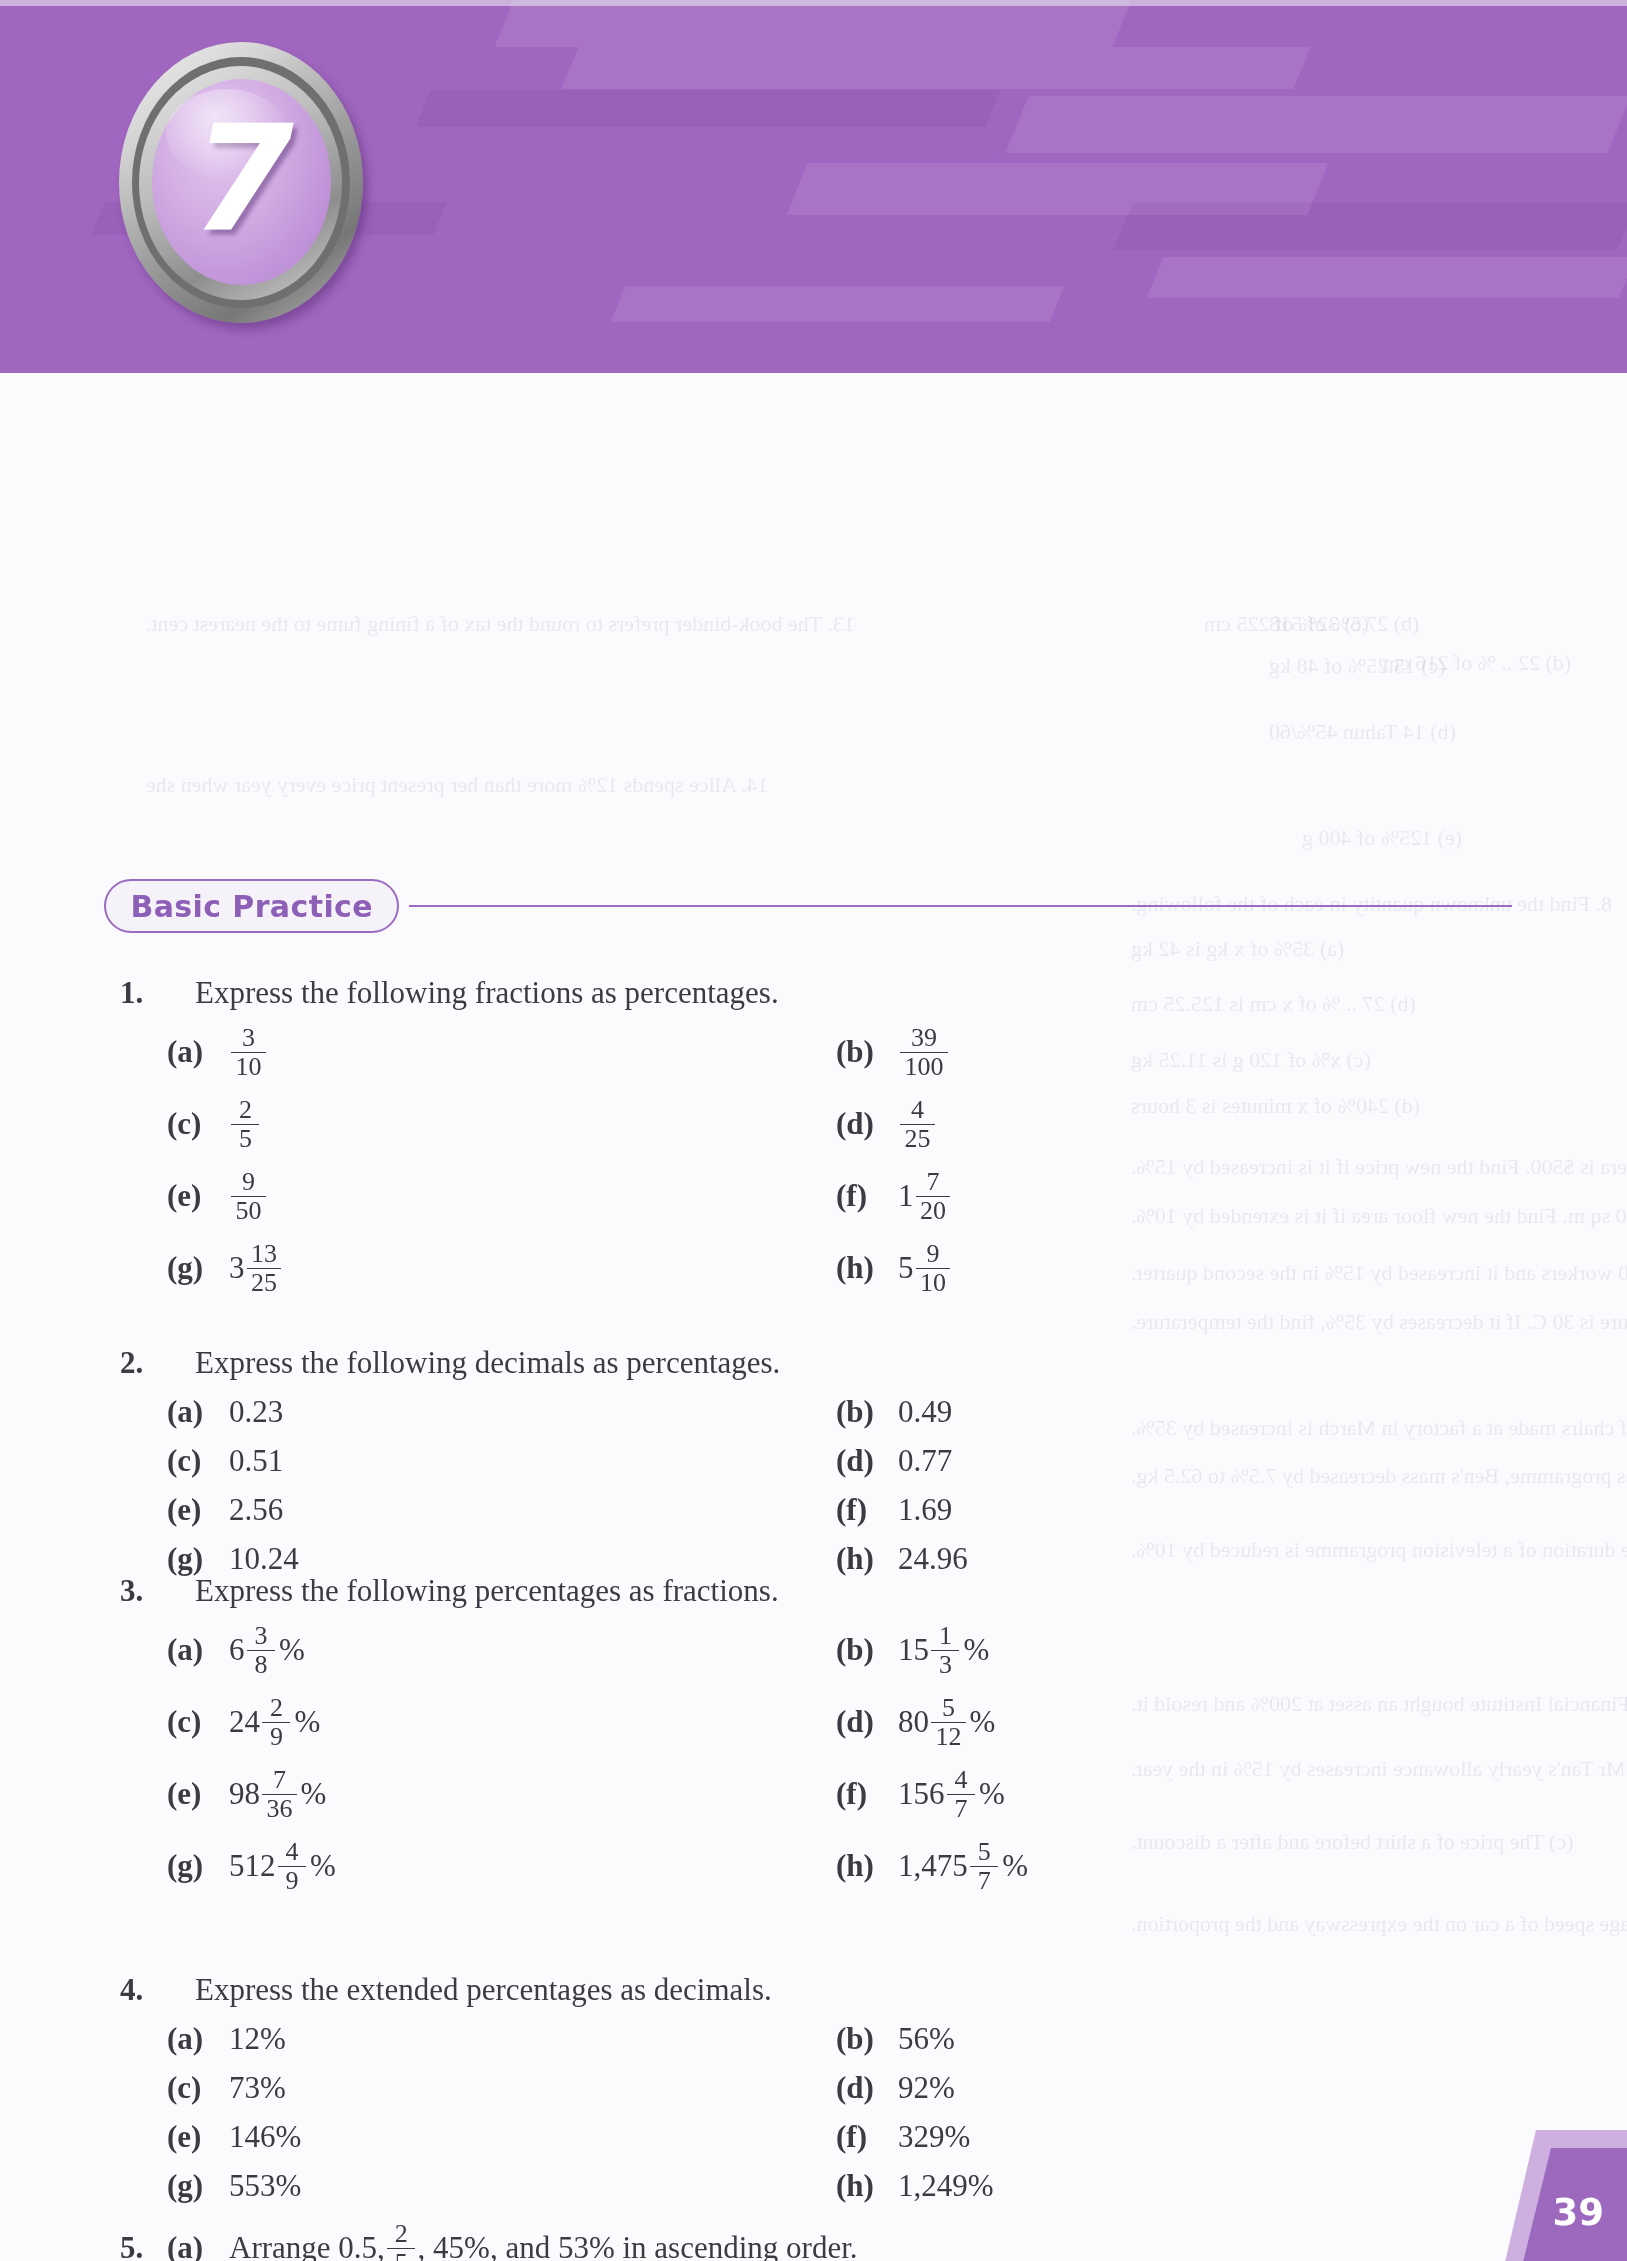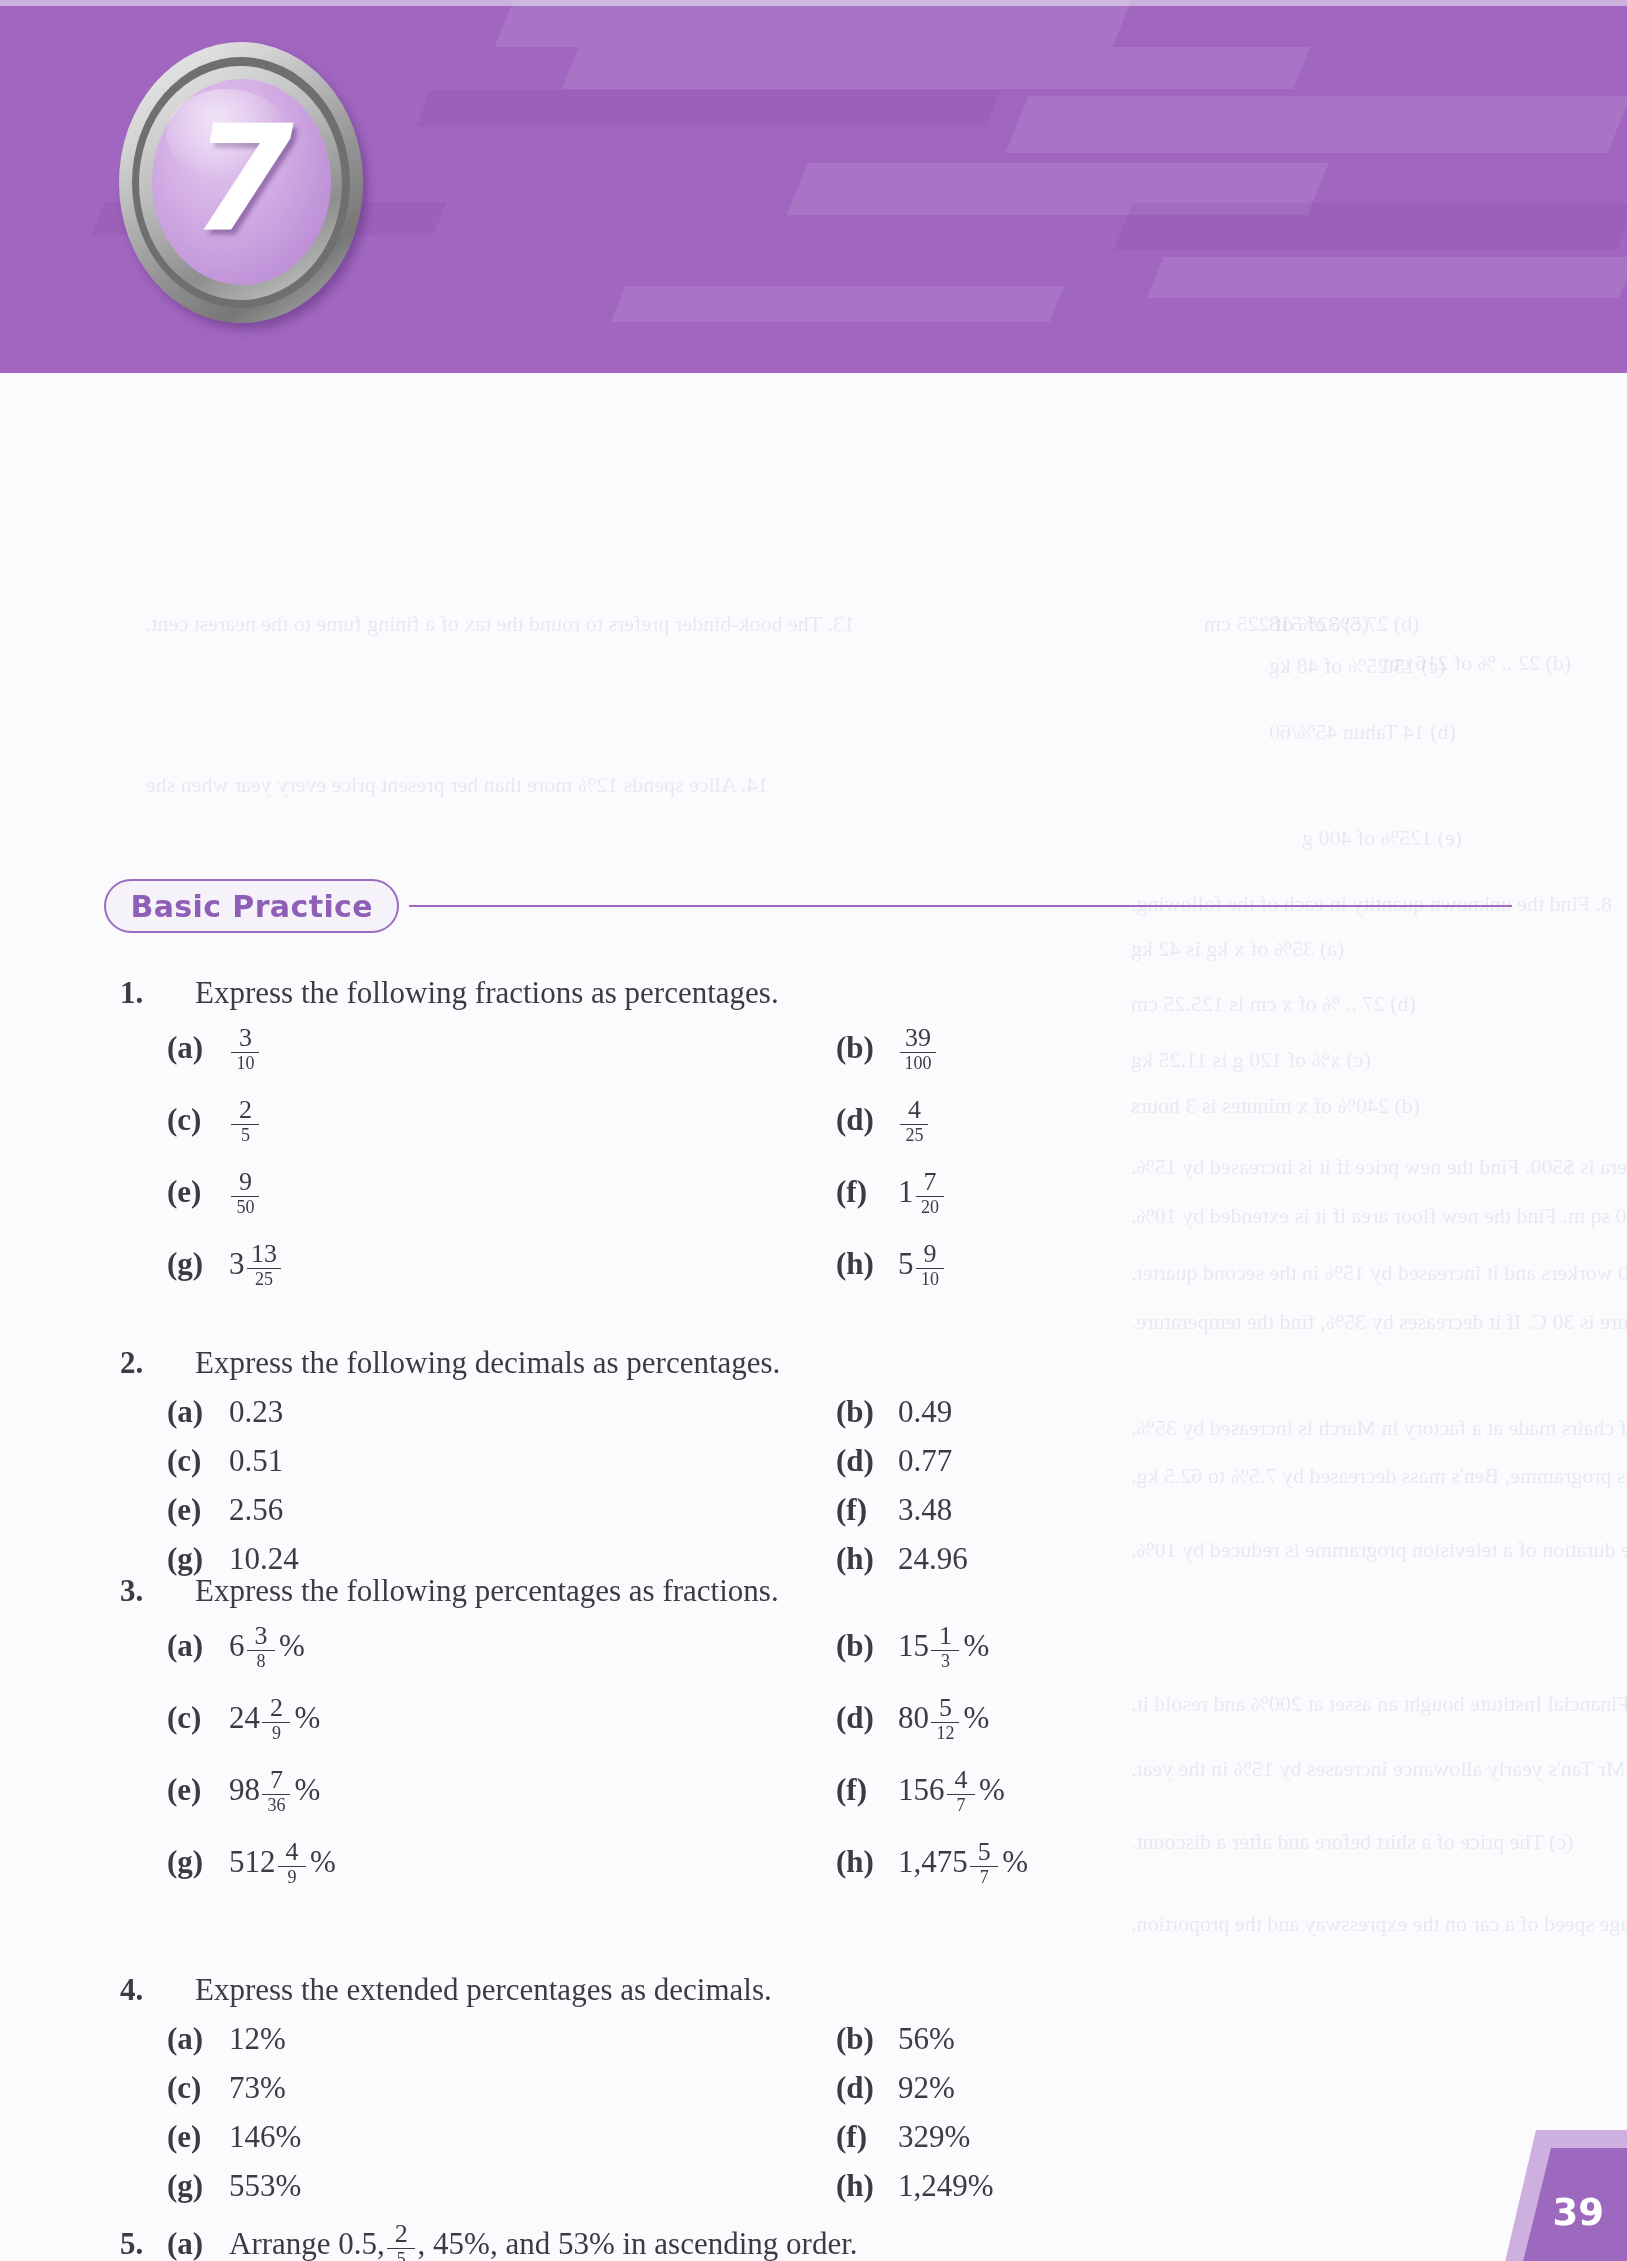--- a/index.html
+++ b/index.html
@@ -239,21 +239,21 @@
     font-size: 26px;
     padding: 0 4.1px 0.8px 4.1px;
   }
   .frac .bar {
     width: 100%;
     min-width: 28px;
     height: 1.6px;
     background: #3b3b44;
   }
   .frac .den {
-    font-size: 18px;
+    font-size: 26px;
     padding: 0.8px 4.1px 0 4.1px;
   }
   .whole {
     font-size: 31px;
   }
   .pct {
     font-size: 31px;
     margin-left: 1.6px;
   }
 
@@ -490,21 +490,21 @@
               <span class="q-value">0.77</span>
             </div>
           </div>
           <div class="q-row" style="height: 49px;">
             <div class="q-item col-left" style="top: 0px;">
               <span class="q-label">(e)</span>
               <span class="q-value">2.56</span>
             </div>
             <div class="q-item col-right" style="top: 0px;">
               <span class="q-label">(f)</span>
-              <span class="q-value">3.48</span>
+              <span class="q-value">1.69</span>
             </div>
           </div>
           <div class="q-row" style="height: 49px;">
             <div class="q-item col-left" style="top: 0px;">
               <span class="q-label">(g)</span>
               <span class="q-value">10.24</span>
             </div>
             <div class="q-item col-right" style="top: 0px;">
               <span class="q-label">(h)</span>
               <span class="q-value">24.96</span>

